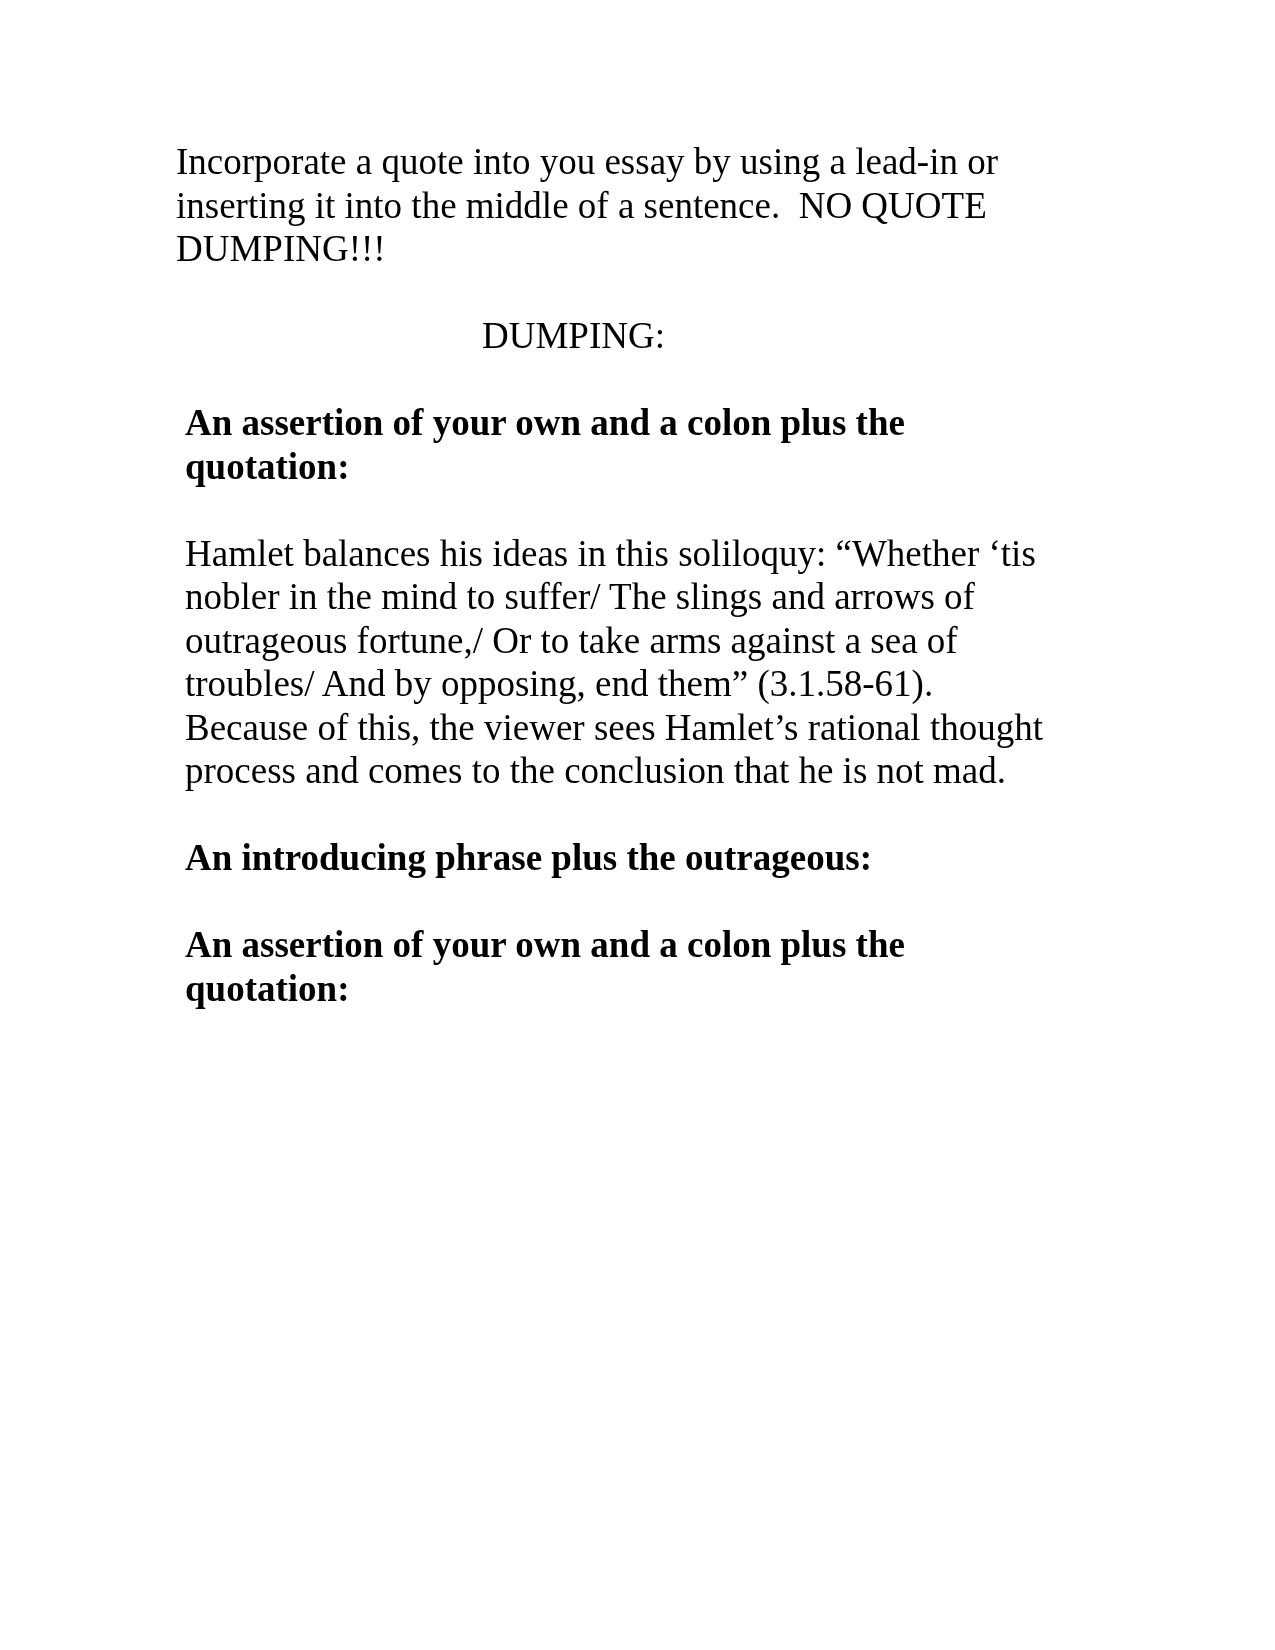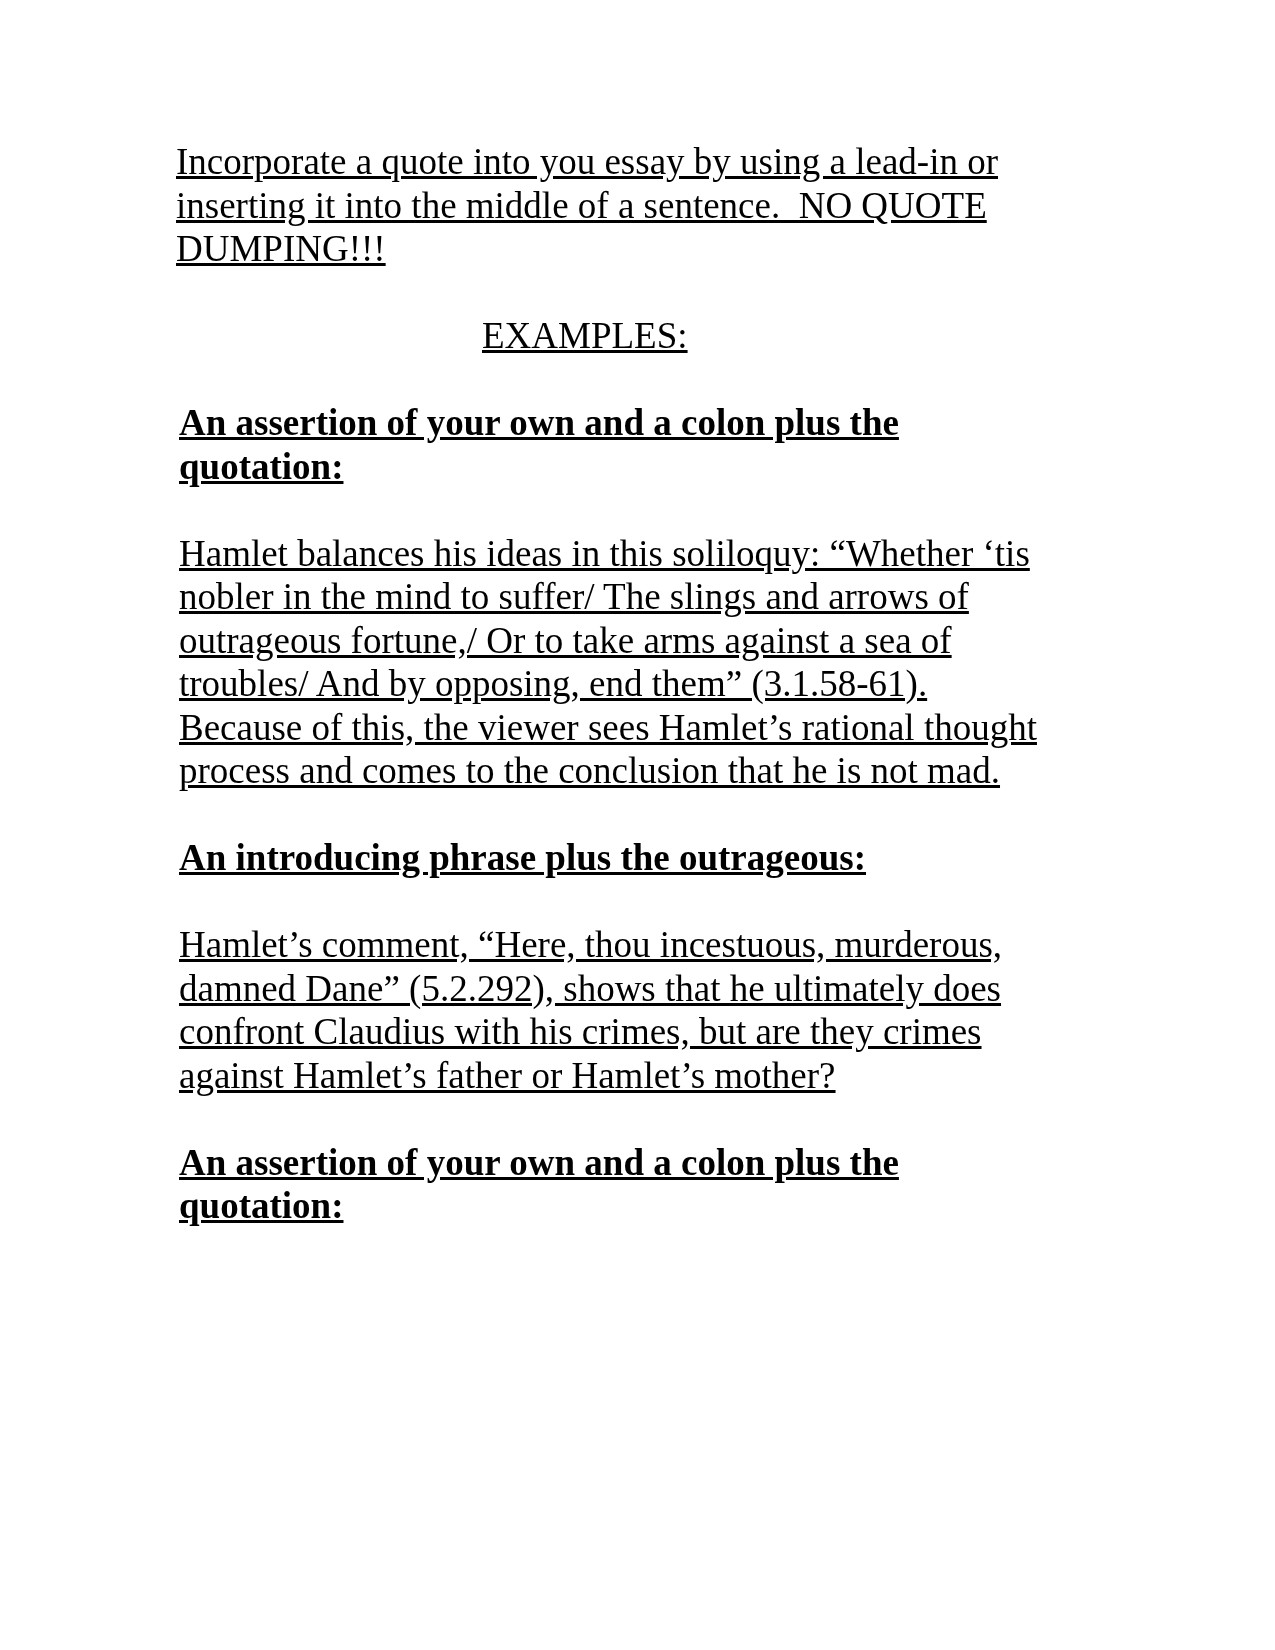--- a/index.html
+++ b/index.html
@@ -19,63 +19,58 @@
     font-size: 37px;
     line-height: 43.5px;
     color: #000000;
   }
   .para {
     margin: 0 0 43.5px 0;
     padding: 0;
     white-space: pre-wrap;      
     max-width: 1010px;
     font-weight: normal;
-    text-decoration: underline;
   }
   .examples-title {
     margin-left: 306px;
   }
   .heading {
     font-weight: bold;
     font-size: 37px;
     line-height: 43.5px;
   }
   section {
-    margin: 3px;
+    margin: 9px;
     padding: 0;
   }
 </style>
 </head>
 <body>
 
 <div class="page" style="background: rgb(255, 255, 255); color: rgb(0, 0, 0);">
 
   <p class="para">Incorporate a quote into you essay by using a lead-in or
 inserting it into the middle of a sentence.  NO QUOTE
 DUMPING!!!</p>
 
-  <p class="para examples-title">EXAMPLES:</p>
+  <p class="para examples-title">DUMPING:</p>
 
   <section>
     <h2 class="para heading">An assertion of your own and a colon plus the
 quotation:</h2>
     <p class="para">Hamlet balances his ideas in this soliloquy: “Whether ‘tis
 nobler in the mind to suffer/ The slings and arrows of
 outrageous fortune,/ Or to take arms against a sea of
 troubles/ And by opposing, end them” (3.1.58-61).
 Because of this, the viewer sees Hamlet’s rational thought
 process and comes to the conclusion that he is not mad.</p>
   </section>
 
   <section>
     <h2 class="para heading">An introducing phrase plus the outrageous:</h2>
-    <p class="para">Hamlet’s comment, “Here, thou incestuous, murderous,
-damned Dane” (5.2.292), shows that he ultimately does
-confront Claudius with his crimes, but are they crimes
-against Hamlet’s father or Hamlet’s mother?</p>
   </section>
 
   <section>
     <h2 class="para heading">An assertion of your own and a colon plus the
 quotation:</h2>
   </section>
 
 </div>
 
 </body></html>

